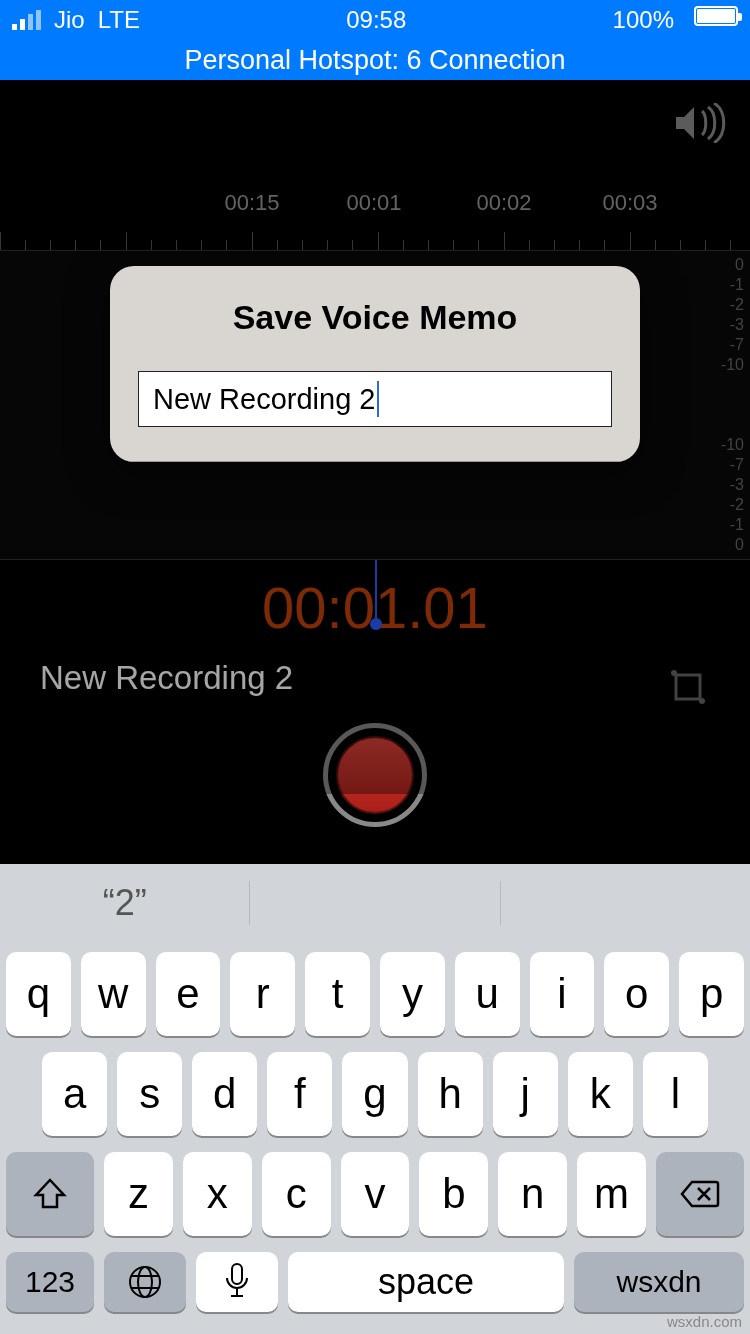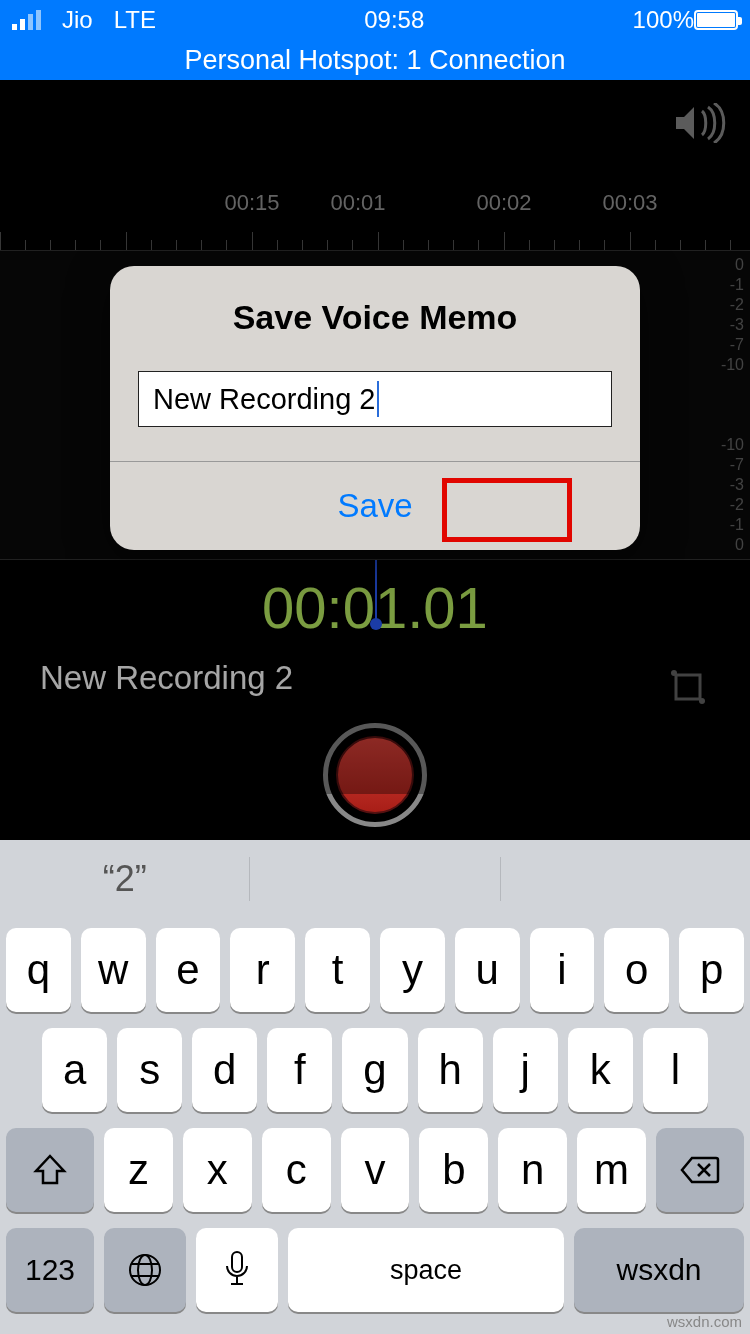--- a/index.html
+++ b/index.html
@@ -1,25 +1,25 @@
 <!DOCTYPE html>
 <html><head>
 <meta charset="utf-8">
 <style>
   * { margin: 0; padding: 0; box-sizing: border-box; font-family: -apple-system, "Helvetica Neue", Arial, sans-serif; }
   body { width: 750px; height: 1334px; background: #000; overflow: hidden; position: relative; }
 
   
   .status-bar { height: 40px; background: #007aff; color: #fff; display: flex; align-items: center; justify-content: space-between; padding: 0 12px; font-size: 24px; font-weight: 400; }
-  .status-left { display: flex; align-items: center; gap: 21px; justify-content: flex-end; }
+  .status-left { display: flex; align-items: center; gap: 13px; justify-content: flex-end; }
   .signal-bars { display: flex; align-items: flex-end; gap: 3px; height: 20px; }
   .signal-bars span { width: 5px; background: #fff; display: block; }
   .signal-bars span:nth-child(1){height:6px} .signal-bars span:nth-child(2){height:11px}
   .signal-bars span:nth-child(3){height:16px;background:#8ec5ff} .signal-bars span:nth-child(4){height:20px;background:#8ec5ff}
-  .status-right { display: flex; align-items: center; gap: 0; }
+  .status-right { display: flex; gap: 20px; }
   .battery { width: 44px; height: 20px; border: 2px solid #fff; border-radius: 4px; position: relative; display:flex; }
   .battery::after { content:""; position:absolute; right:-6px; top:5px; width:4px; height:8px; background:#fff; border-radius:0 2px 2px 0;}
   .battery-fill { background:#fff; width:100%; margin:1px; border-radius:1px;}
   .hotspot-bar { height: 40px; background: #007aff; color: #fff; display: flex; align-items: center; justify-content: center; font-size: 27px; }
 
   
   .nav { height: 90px; display: flex; align-items: center; justify-content: center; position: relative; color: #fff; }
   .nav-title { font-size: 34px; font-weight: 400; letter-spacing: 0.5px; }
   .speaker-icon { position: absolute; right: 24px; top: 50%; transform: translateY(-50%); opacity: .55; }
 
@@ -37,21 +37,21 @@
   
   .wave-area { height: 310px; border-top:1px solid #333; border-bottom:1px solid #333; position: relative; background:#0a0a0a; }
   .db-scale { position:absolute; right:6px; color:#666; font-size:16px; text-align:right; display:flex; flex-direction:column; gap:0;}
   .db-scale.top { top:4px; } .db-scale.bot { bottom:4px; flex-direction:column-reverse;}
   .db-scale span { line-height:20px; }
 
   
   .dim { position:absolute; inset:80px 0 540px 0; background:rgba(0,0,0,.35); pointer-events:none; }
 
   
-  .elapsed { color:#bef264; font-size:58px; font-weight:300; text-align:center; margin-top:14px; font-variant-numeric:tabular-nums;}
+  .elapsed { color:#c2410c; font-size:58px; font-weight:300; text-align:center; margin-top:14px; font-variant-numeric:tabular-nums;}
   .rec-info { padding: 18px 40px 0 40px; color:#fff; display:flex; justify-content:space-between; align-items:flex-start;}
   .rec-title { font-size:33px; }
   .rec-date { font-size:26px; color:#888; margin-top:6px;}
   .crop-icon { width:44px;height:44px; position:relative; top:6px;}
   .record-btn { width:104px;height:104px;border-radius:50%;border:5px solid #888;display:flex;align-items:center;justify-content:center;margin:20px auto 0 auto;}
   .record-btn-inner{width:78px;height:78px;border-radius:50%;background:linear-gradient(#d84038,#a81e17);border:2px solid #511;}
 
   
   .modal { position:absolute; left:110px; top:266px; width:530px; background:#d9d6d2; border-radius:24px; overflow:hidden; box-shadow:0 10px 40px rgba(0,0,0,.5); }
   .modal-title { font-size:34px; font-weight:600; text-align:center; padding:32px 20px 24px 20px; color:#000;}
@@ -69,24 +69,24 @@
   .suggest-bar .sug { flex:1; text-align:center; border-right:1px solid #b5b8bd; height:44px; line-height:44px;}
   .suggest-bar .sug:last-child{border-right:none;}
   .key-rows { padding: 10px 6px 6px 6px; }
   .key-row { display:flex; gap:10px; margin-bottom:16px; justify-content:center;}
   .key { background:#fff; border-radius:10px; box-shadow:0 2px 0 #888; height:84px; display:flex; align-items:center; justify-content:center; font-size:42px; color:#000; flex:1; border:none; }
   .key.fn { background:#adb3bd; font-size:30px;}
   .key.fn svg{display:block;}
   .row2 { padding:0 36px; }
   .row3 .key.fn{flex:0 0 88px;}
   .row4 { gap:10px;}
-  .row4 .key{height:84px;}
+  .row4 .key{height:60px;}
   .row4 .k-123{flex:0 0 88px;font-size:30px;}
   .row4 .k-globe,.row4 .k-mic{flex:0 0 82px;}
-  .row4 .k-space{flex:1;font-size:27px;}
+  .row4 .k-space{flex:1;font-size:36px;}
   .row4 .k-return{flex:0 0 170px;font-size:30px;}
   .watermark{position:absolute;right:8px;bottom:4px;color:#888;font-size:15px;}
 </style>
 </head>
 <body>
 
 <div class="status-bar">
   <div class="status-left">
     <div class="signal-bars">
         <span></span>
@@ -99,36 +99,36 @@
   </div>
   <div>09:58</div>
   <div class="status-right">
     <span>100%</span>
     <div class="battery">
         <div class="battery-fill"></div>
       </div>
   </div>
 </div>
 <div class="hotspot-bar">
-  <span>Personal Hotspot: 1 Connection</span>
+  <span>Personal Hotspot: 6 Connection</span>
 </div>
 
 <div class="nav">
   <span class="speaker-icon">
     <svg width="52" height="40" viewBox="0 0 52 40">
         <path d="M2 14h8l10-10v32l-10-10H2z" fill="#fff"></path>
         <path d="M28 8c5 4 5 20 0 24M34 4c9 6 9 26 0 32M40 0c13 8 13 32 0 40" stroke="#fff" stroke-width="3" fill="none"></path>
       </svg>
   </span>
 </div>
 
 <div class="ruler">
   <div class="ruler-labels">
     <span style="left:252px">00:15</span>
-    <span style="left:358px">00:01</span>
+    <span style="left:374px">00:01</span>
     <span style="left:504px">00:02</span>
     <span style="left:630px">00:03</span>
   </div>
   <div class="ruler-ticks">
     <span class="tick major" style="left:252px"></span>
       <span class="tick" style="left:277px"></span>
       <span class="tick" style="left:302px"></span>
       <span class="tick" style="left:327px"></span>
       <span class="tick" style="left:352px"></span>
     <span class="tick major" style="left:378px"></span>
@@ -202,21 +202,20 @@
 
 <div class="modal">
   <div class="modal-title">Save Voice Memo</div>
   <div class="modal-input-wrap">
     <div class="modal-input" style="display:flex;align-items:center;">
       <span>New Recording 2</span>
         <span class="cursor"></span>
     </div>
   </div>
   <div class="modal-buttons">
-    <button class="modal-btn" style="position:relative;">Save</button>
   </div>
   <div class="save-highlight" style="left:332px;top:212px;"></div>
 </div>
 
 <div class="keyboard">
   <div class="suggest-bar">
     <div class="sug">“2”</div>
     <div class="sug"></div>
     <div class="sug"></div>
   </div>

